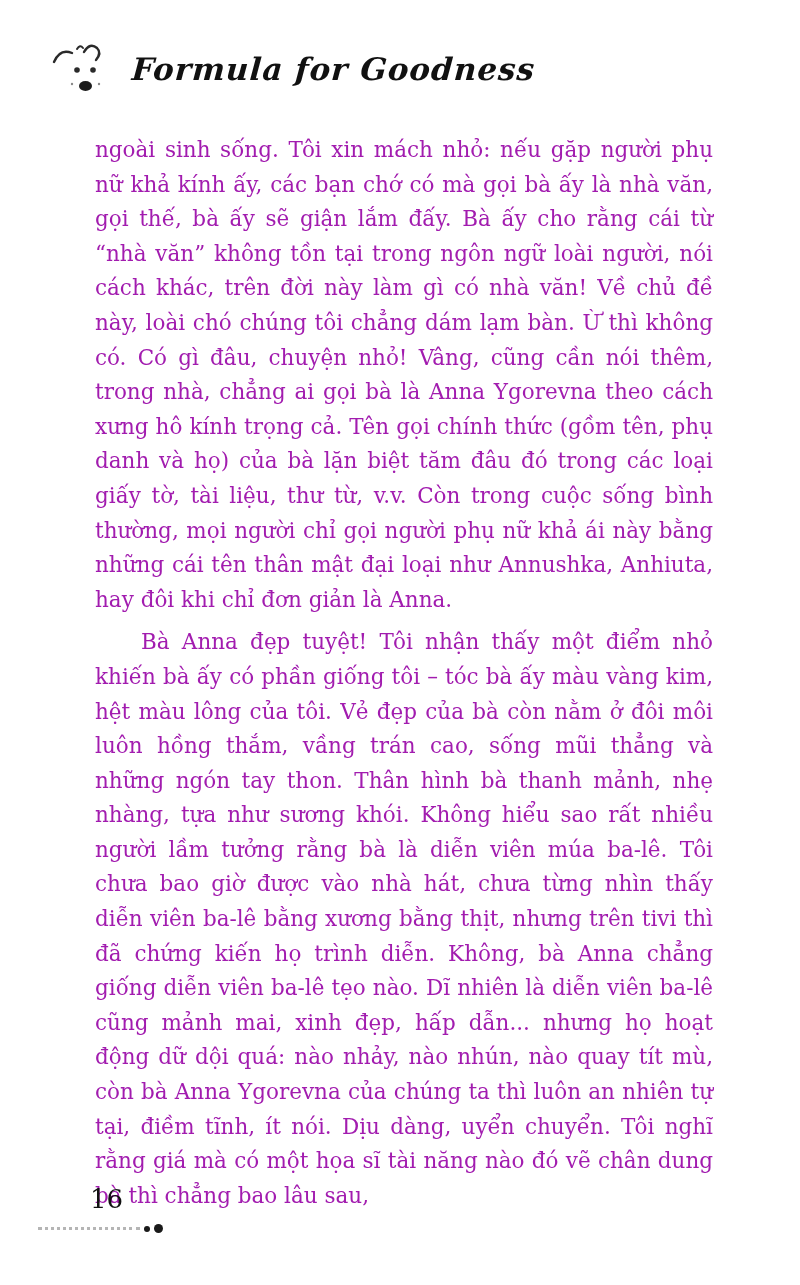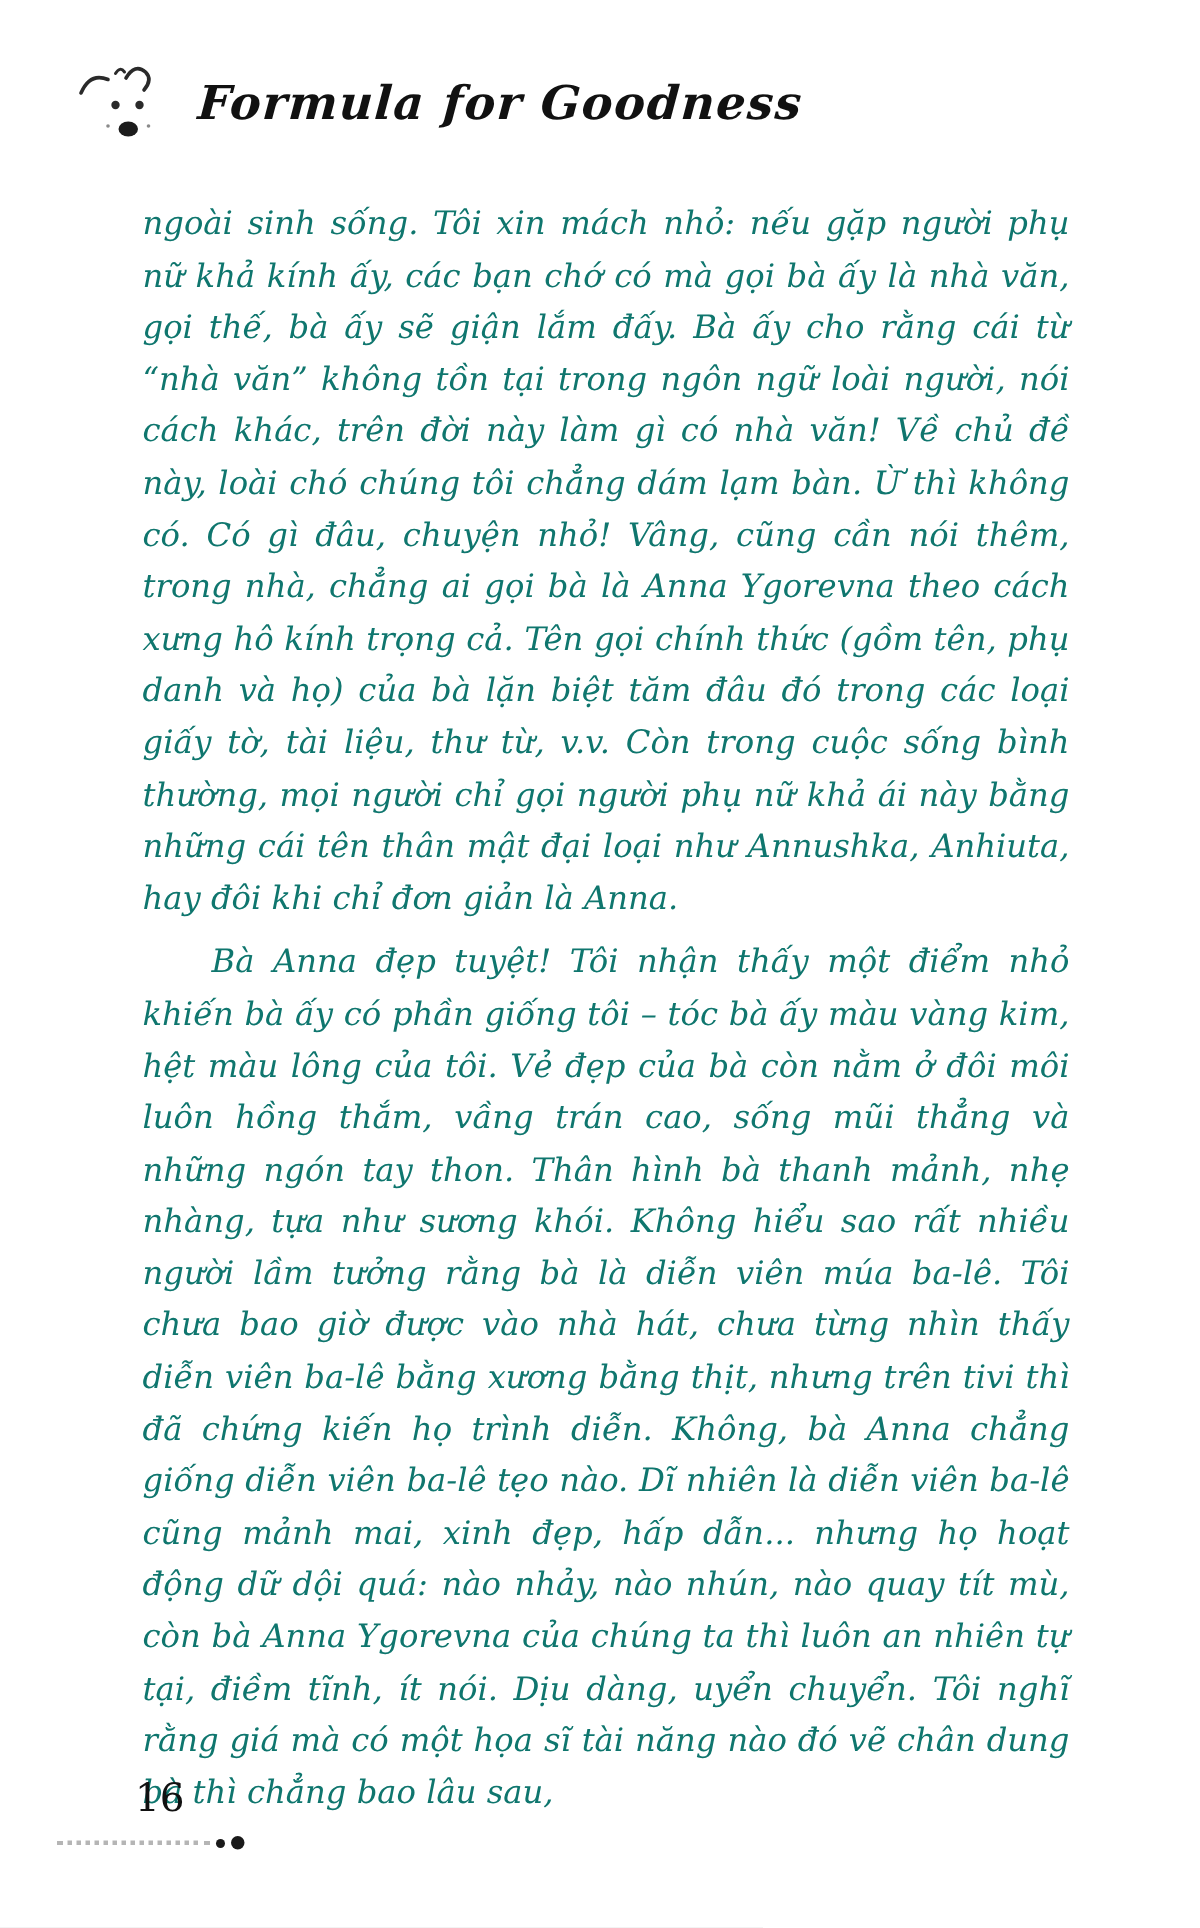--- a/index.html
+++ b/index.html
@@ -37,23 +37,22 @@
   }
 
   
   .text-block {
     position: absolute;
     top: 133px;
     left: 95px;
     width: 618px;
     font-size: 21.5px;
     line-height: 34.6px;
-    color: #0f766e;
+    color: #a21caf;
     text-align: justify;
-    font-style: italic;
   }
   .text-block p[data-name="paragraph-2"] {
     margin-top: 8px;
     text-indent: 46px;
   }
 
   
   .footer {
     position: absolute;
     left: 38px;

